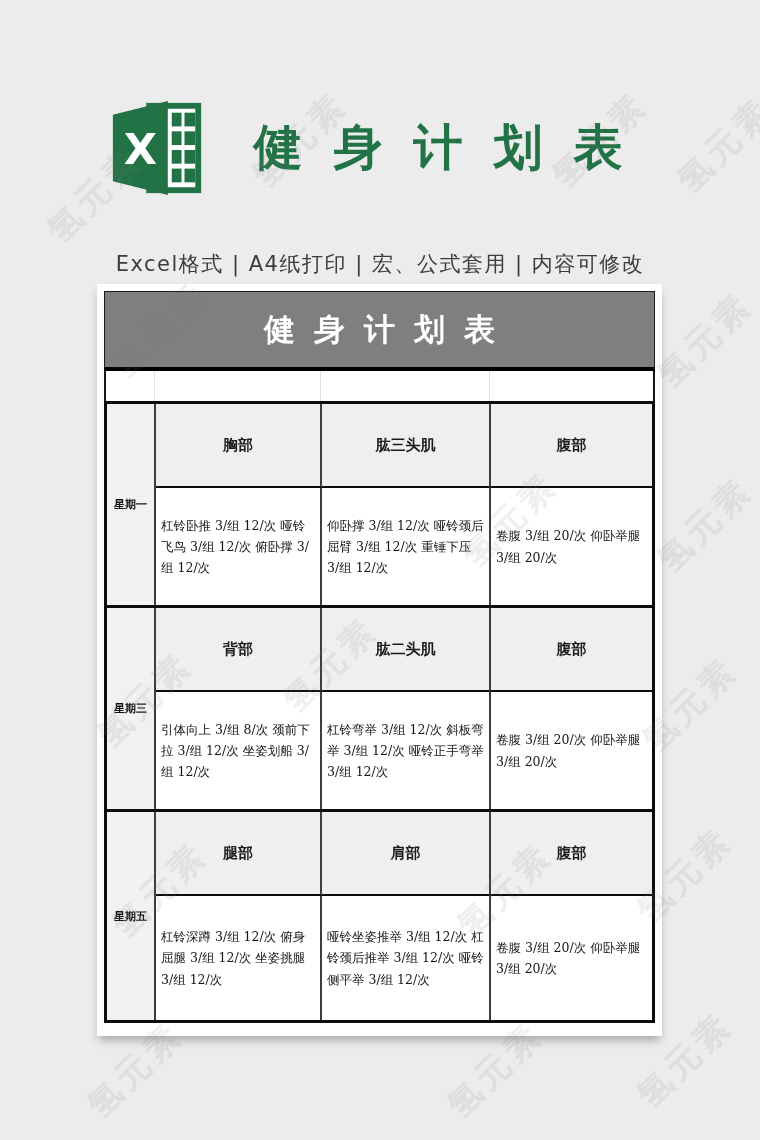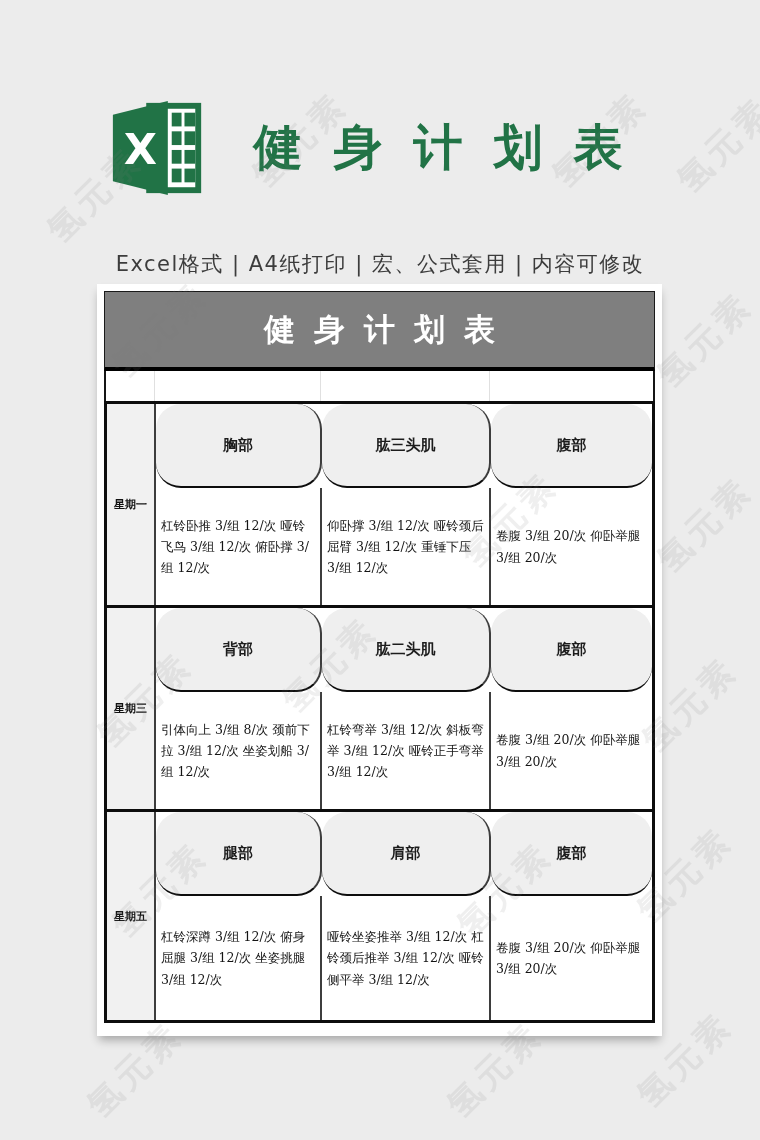--- a/index.html
+++ b/index.html
@@ -93,21 +93,21 @@
     font-family:"DejaVu Serif", serif;
     font-weight:bold; font-size:11px; white-space:nowrap;
     color:#111;
   }
   .muscle-cell {
     background:#efefef;
     border-right:2px solid #3d3d3d;
     border-bottom:2px solid #0d0d0d;
     display:flex; align-items:center; justify-content:center;
     font-family:"DejaVu Sans", sans-serif;
-    font-weight:bold; font-size:15px; color:#1c1c1c;border-radius:25px;
+    font-weight:bold; font-size:15px; color:#1c1c1c;
   }
   .muscle-cell.c3 { border-right:none; }
   .exercise-cell {
     background:#ffffff;
     border-right:2px solid #3d3d3d;
     display:flex; align-items:center;
     padding:4px 5px;
     font-family:"DejaVu Serif", serif;
     font-size:12.5px; line-height:1.7; color:#141414;
     word-break:break-word;

